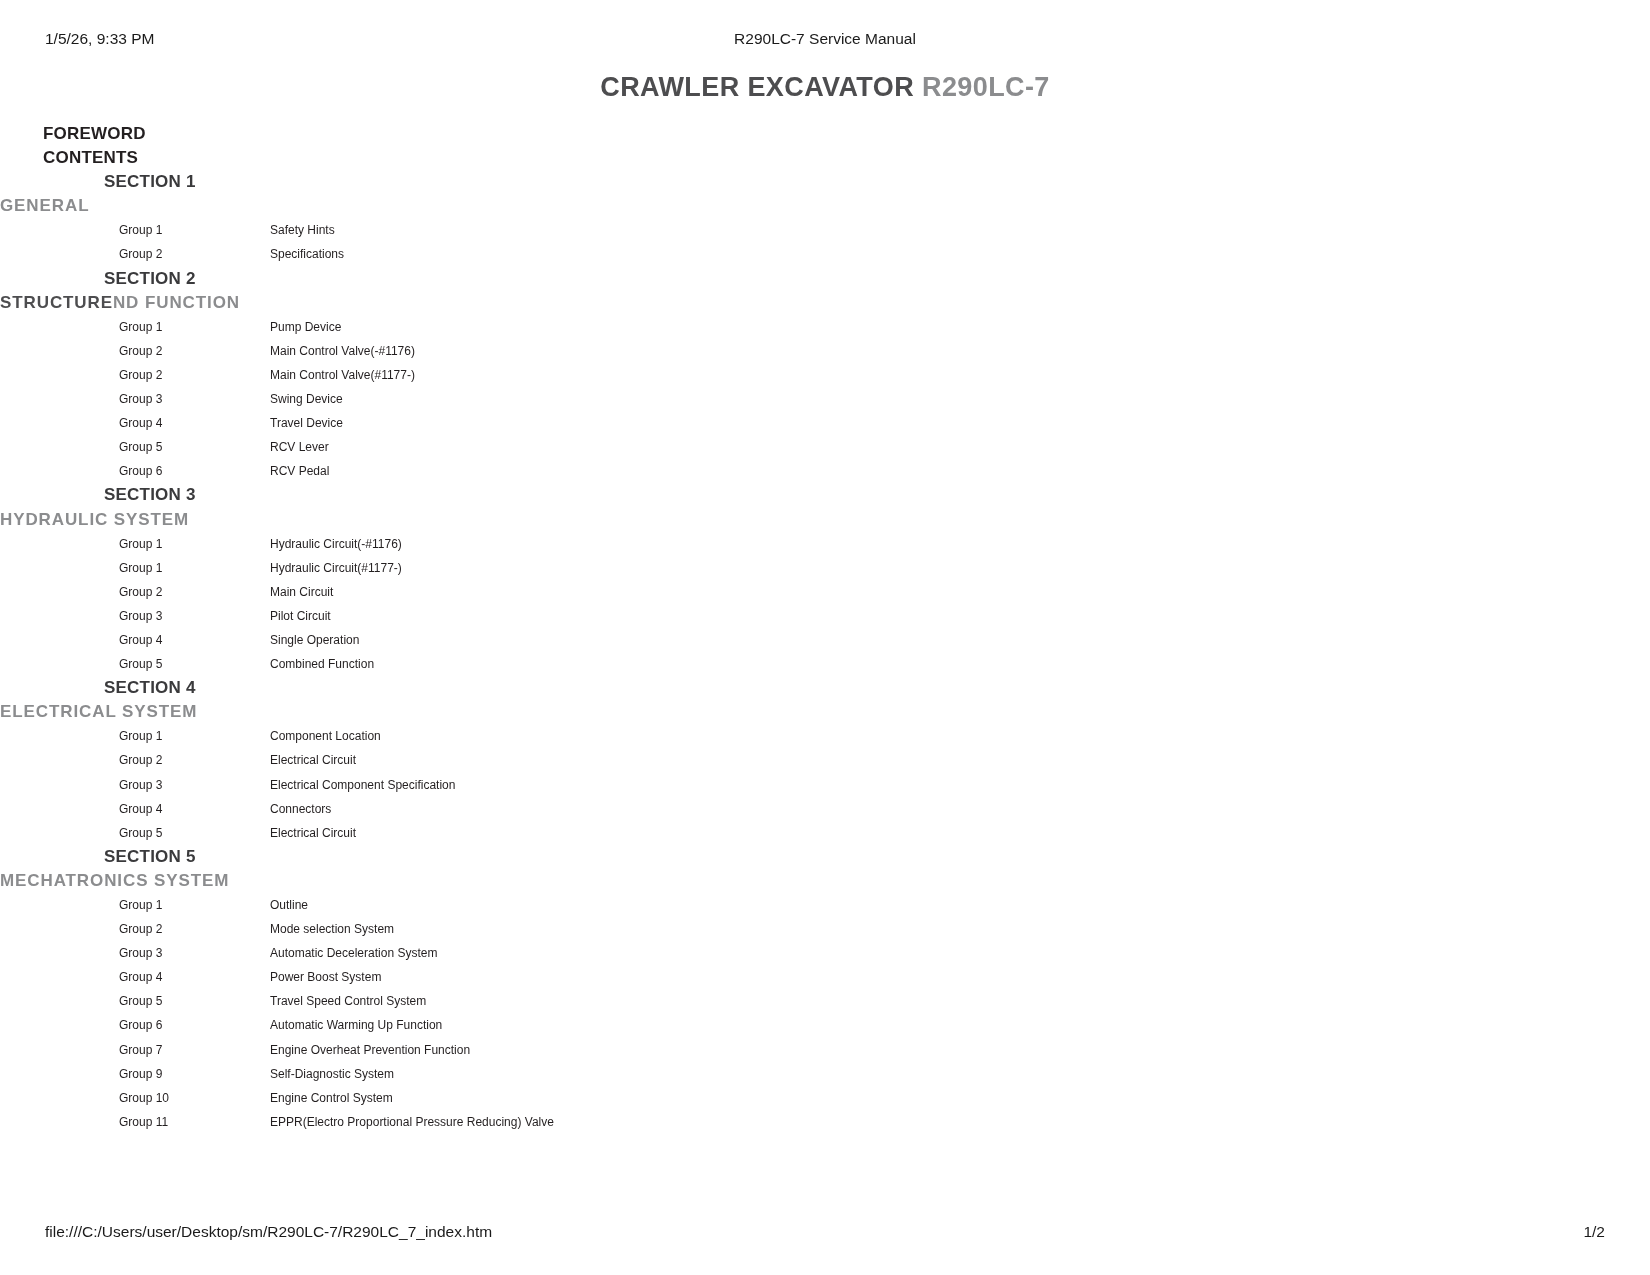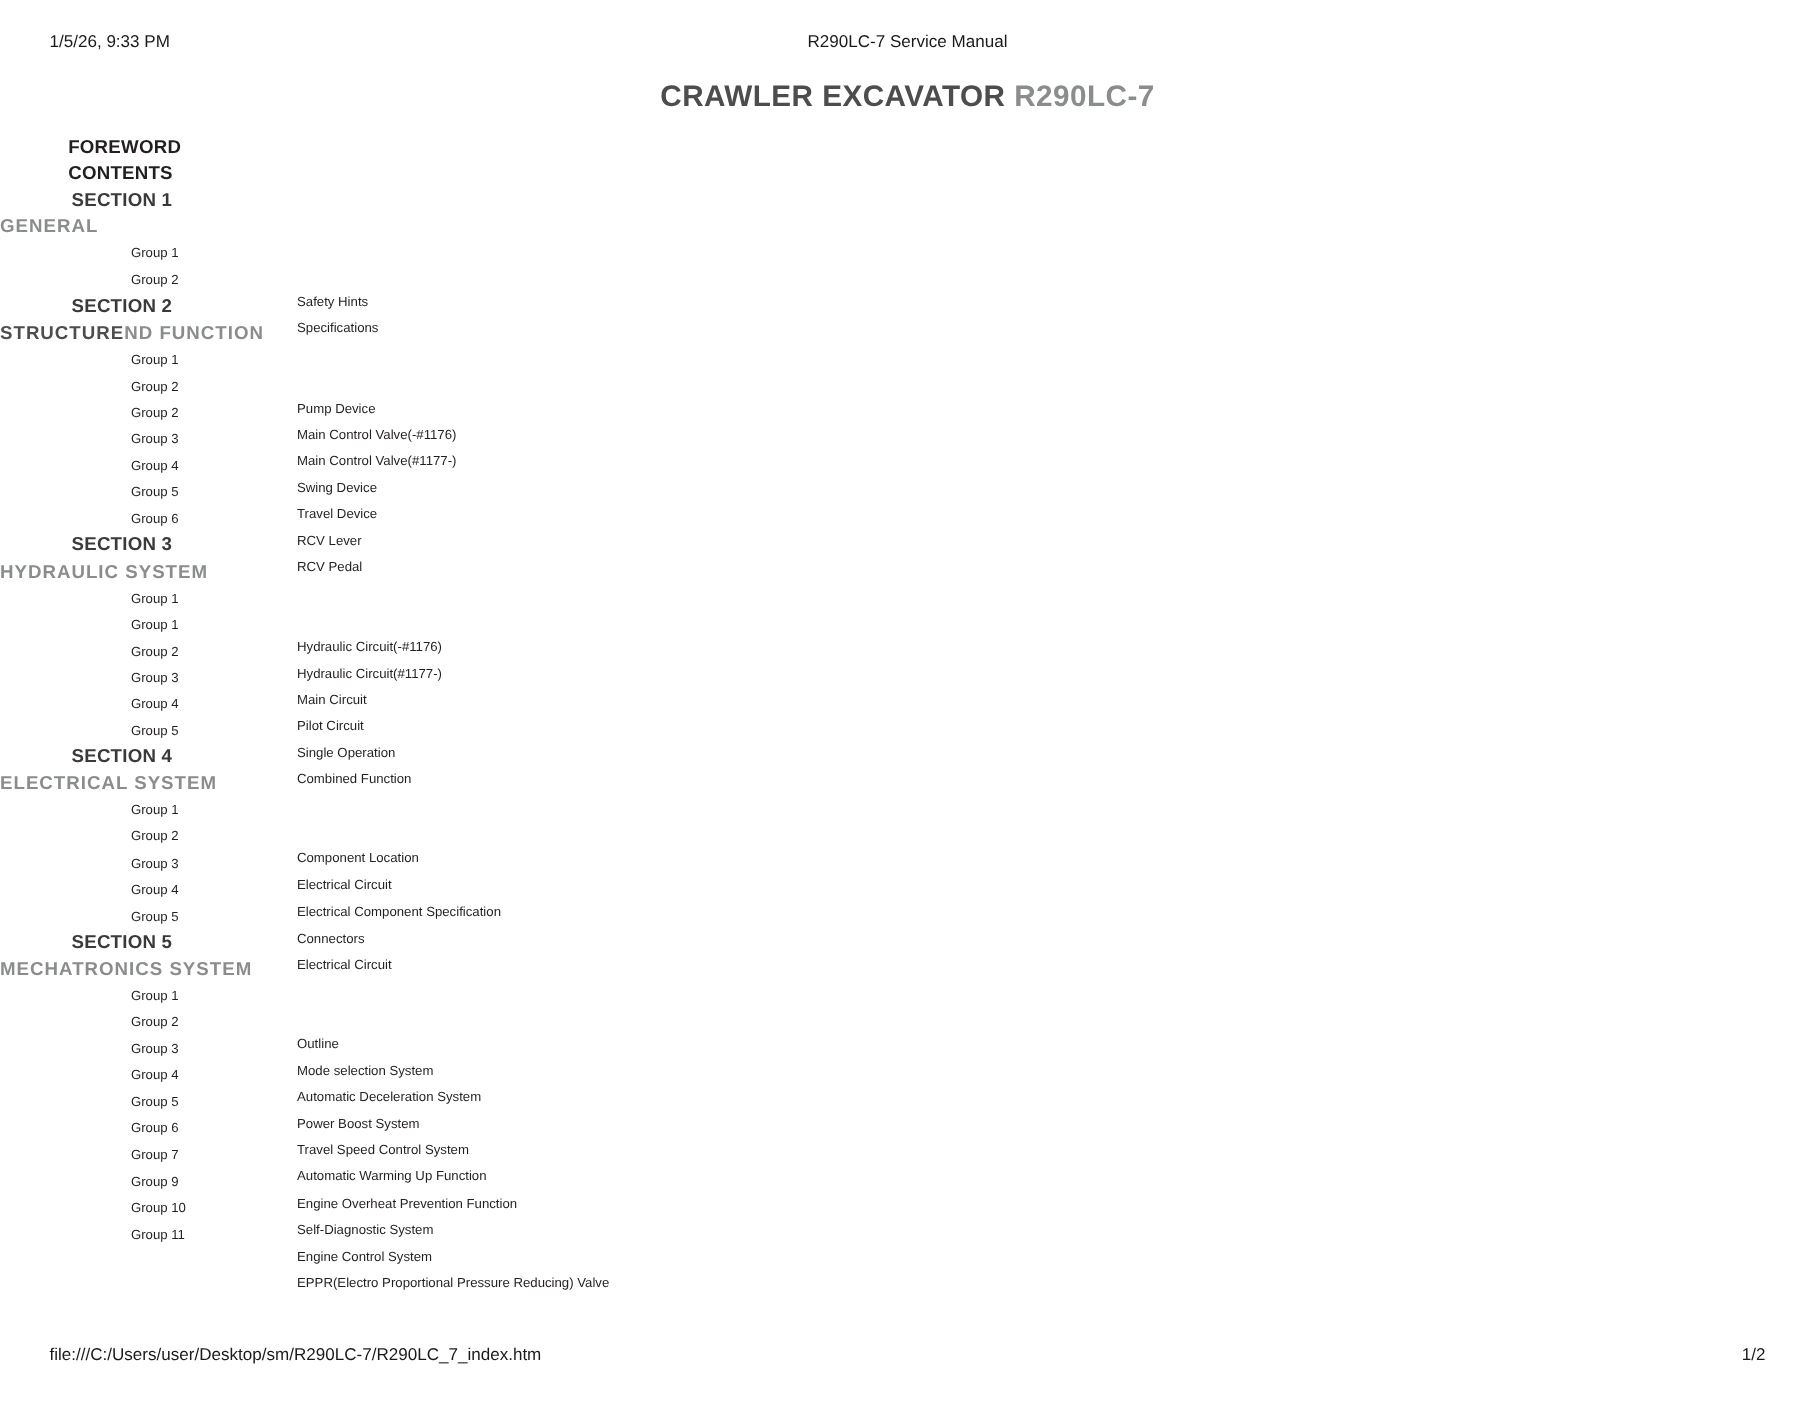--- a/index.html
+++ b/index.html
@@ -95,28 +95,28 @@
     left: 0;
     width: 100%;
   }
   .row {
     height: 24.1px;
     line-height: 24.1px;
     position: relative;
     white-space: nowrap;
   }
   .lvl-0 {            
-    padding-left: 62px;
+    padding-left: 43px;
     font-size: 17px;
     font-weight: bold;
     color: #231f20;
     letter-spacing: 0.2px;
   }
   .lvl-1 {            
-    padding-left: 65px;
+    padding-left: 104px;
     font-size: 17px;
     font-weight: bold;
     color: #3a3a3c;
     letter-spacing: 0.2px;
   }
   .lvl-2 {            
     font-size: 17px;
     font-weight: bold;
     color: #8b8c8e;
     letter-spacing: 0.9px;
@@ -131,21 +131,20 @@
   }
   .grp .g-label {
     position: absolute;
     left: 119px;
     top: 0;
   }
   .grp .g-title {
     position: absolute;
     left: 270px;
     top: 0;
-    margin-top: 44px;
   }
 </style>
 </head>
 <body>
 
 <div class="page">
 
   <div class="print-header">
     <span class="left">1/5/26, 9:33 PM</span>
     <span class="center">R290LC-7 Service Manual</span>

